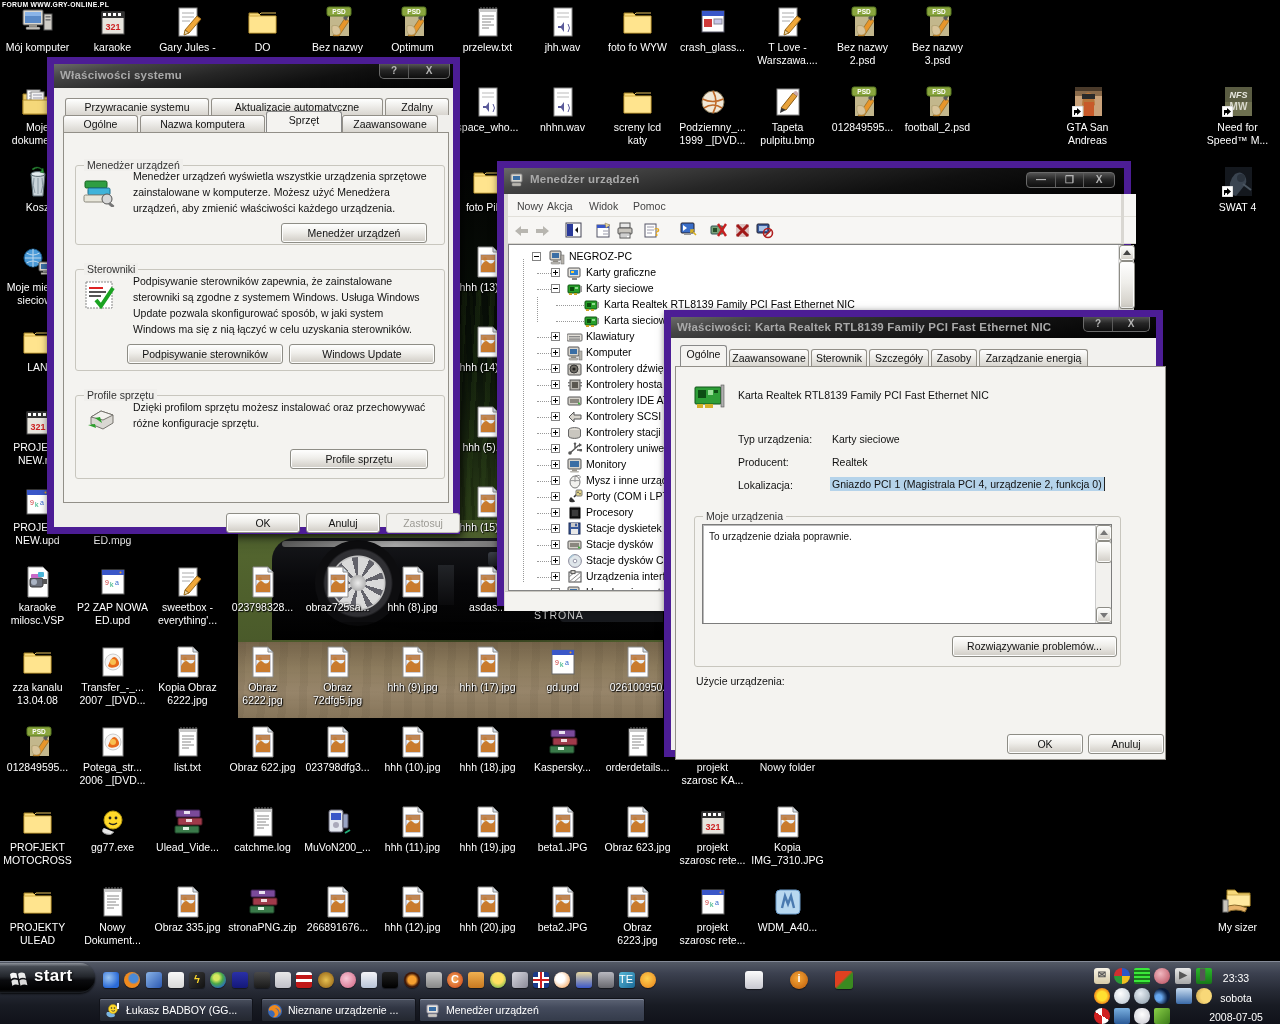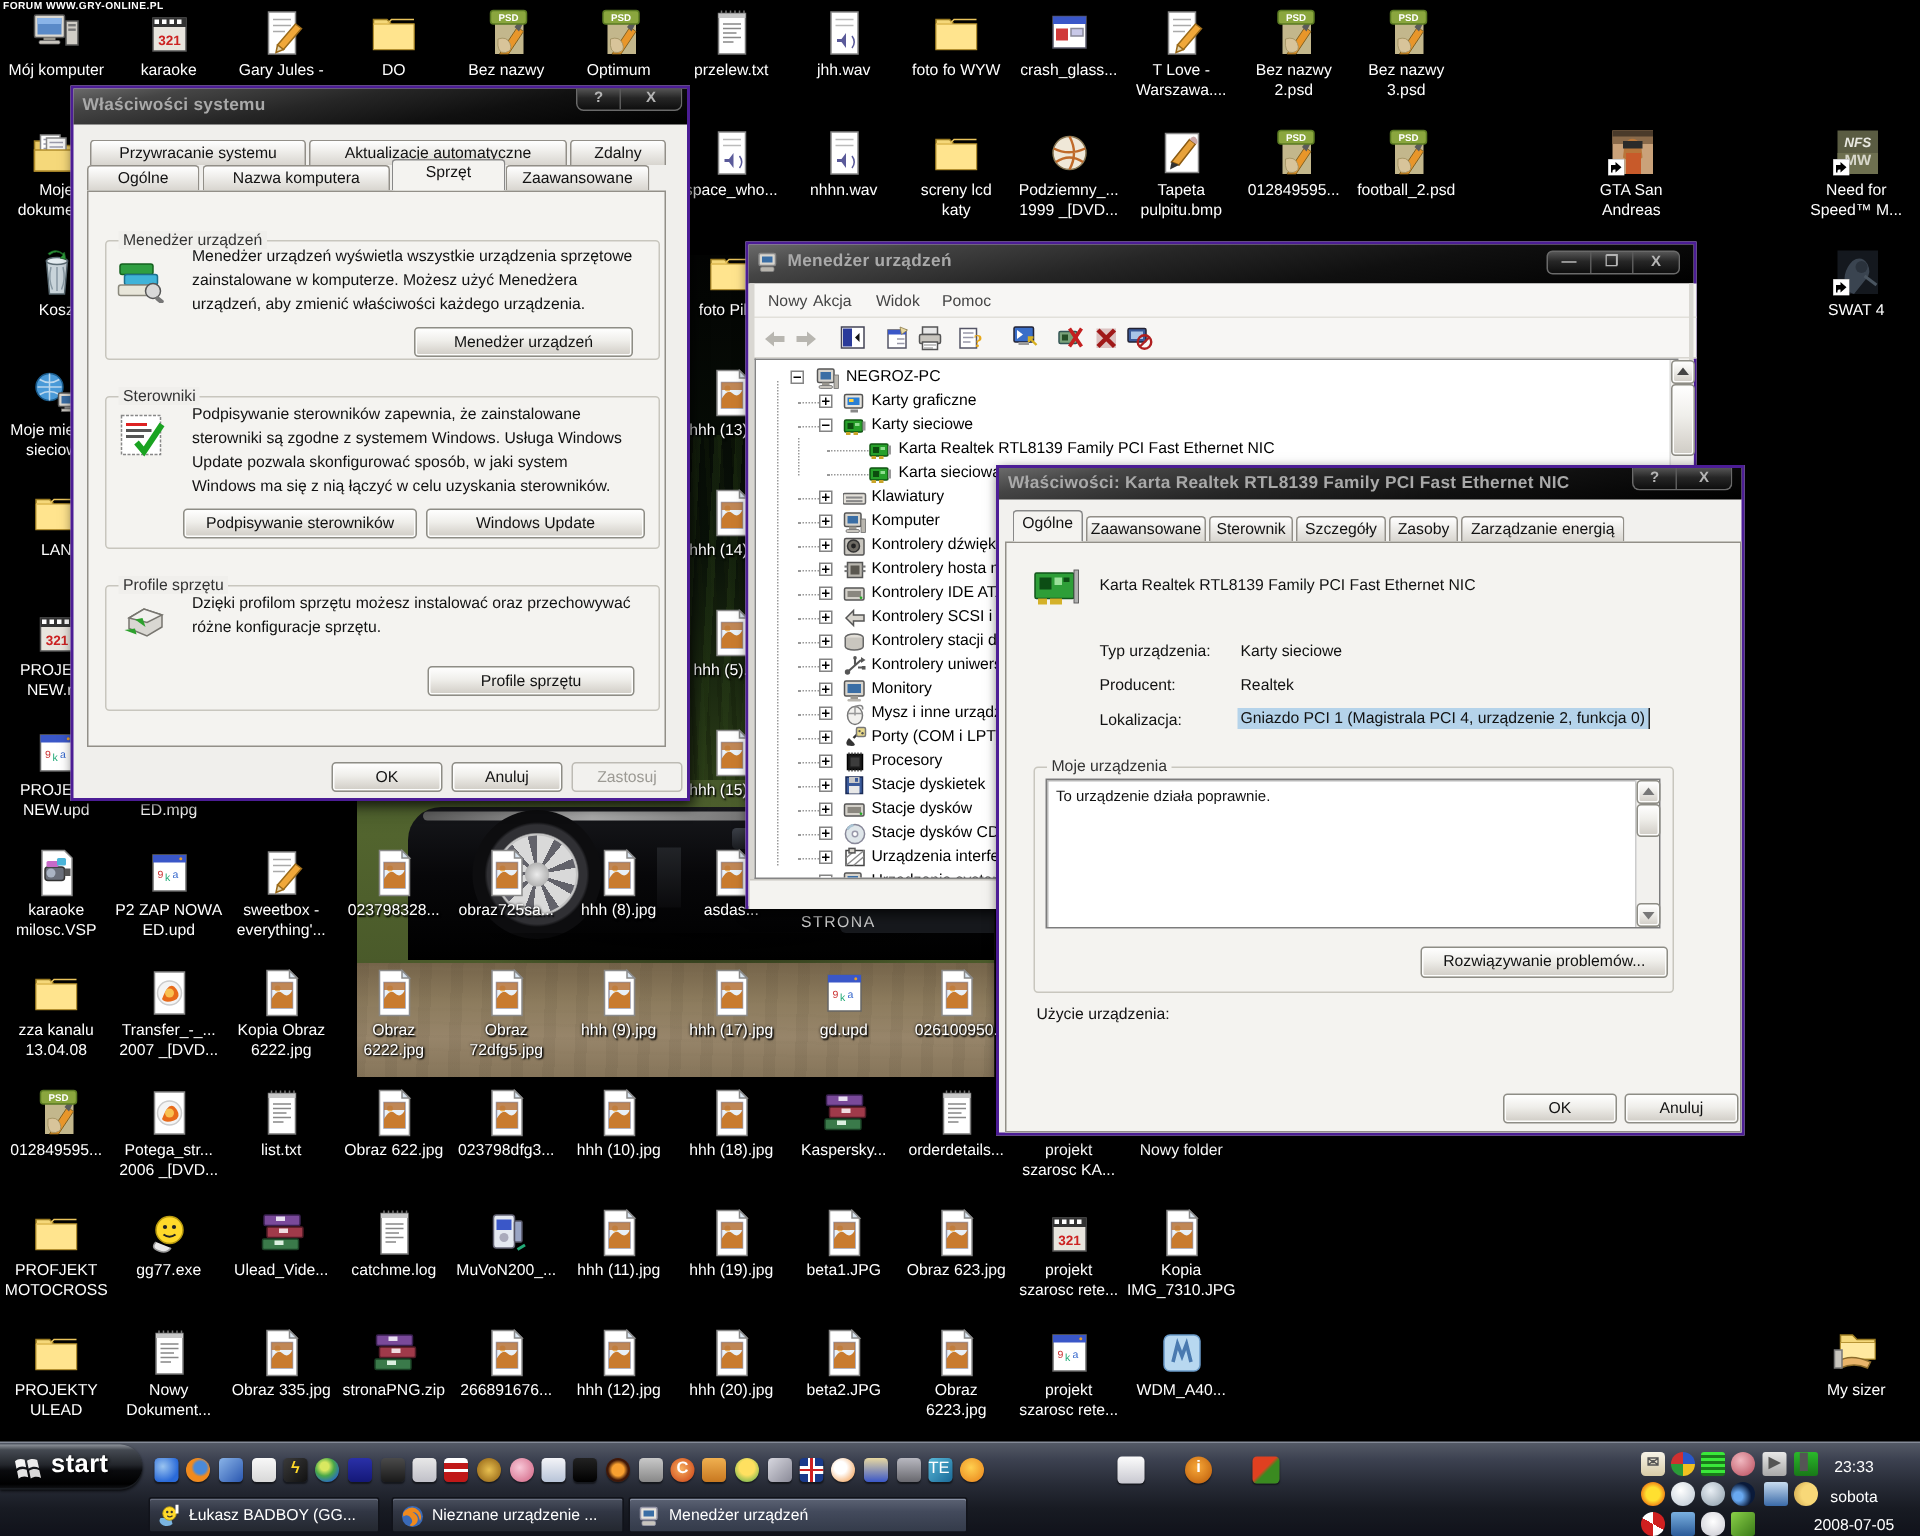--- a/index.html
+++ b/index.html
@@ -5,21 +5,21 @@
  font-family:"Liberation Sans",sans-serif;}
 *{box-sizing:border-box;}
 .abs{position:absolute;}
 #desk{position:absolute;left:0;top:0;width:1280px;height:1024px;background:#000;}
 
 .ic{position:absolute;width:75px;text-align:center;z-index:2;color:#fff;}
 .ic .g{width:34px;height:32px;margin:0 auto;position:relative;}
 .ic .lb{margin-top:3px;font-size:10.5px;line-height:13px;color:#fff;
  text-shadow:1px 1px 1px #000,0 0 2px #000;white-space:pre-line;}
 
-.win{position:absolute;background:#f0efec;border:2px solid #4c1d95;
+.win{position:absolute;background:#f0efec;border:7px solid #4c1d95;
  box-shadow:2px 3px 8px rgba(0,0,0,.75);}
 .tbar{position:absolute;left:0;top:0;right:0;height:24px;
  background:linear-gradient(170deg,#6a6a6a 0%,#454545 15%,#262626 40%,#101010 65%,#000 100%);
  color:#a9a9a9;font-weight:bold;font-size:11.5px;}
 .tbar .tt{position:absolute;left:6px;top:5px;white-space:nowrap;letter-spacing:.2px;}
 .wgrp{position:absolute;top:0;height:15px;border:1px solid #6a6a6a;border-top:none;
  border-radius:0 0 5px 5px;background:linear-gradient(#555,#262626 45%,#0e0e0e);display:flex;overflow:hidden;}
 .wgrp span{display:block;text-align:center;color:#b5b5b5;font-size:10px;font-weight:bold;
  line-height:13px;border-left:1px solid #5a5a5a;}
 .wgrp span:first-child{border-left:none;}

